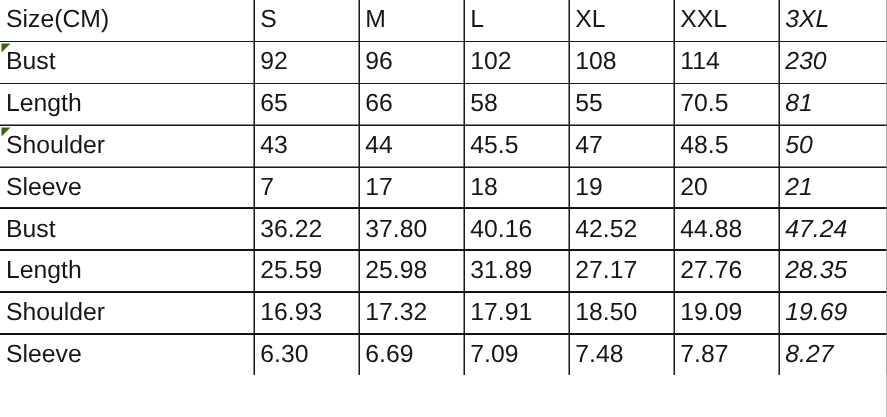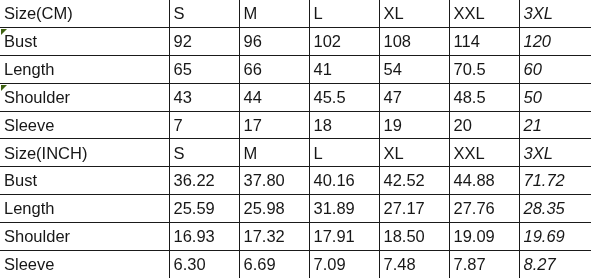--- a/index.html
+++ b/index.html
@@ -95,66 +95,57 @@
         <td class="hdr-cell"><span class="cell-text">XXL</span></td>
         <td class="hdr-cell"><span class="cell-text">3XL</span></td>
       </tr>
       <tr>
         <td class="label-cell"><span class="comment-marker"></span><span class="cell-text">Bust</span></td>
         <td class="value-cell"><span class="cell-text">92</span></td>
         <td class="value-cell"><span class="cell-text">96</span></td>
         <td class="value-cell"><span class="cell-text">102</span></td>
         <td class="value-cell"><span class="cell-text">108</span></td>
         <td class="value-cell"><span class="cell-text">114</span></td>
-        <td class="value-cell"><span class="cell-text">120</span></td>
+        <td class="value-cell"><span class="cell-text">230</span></td>
       </tr>
       <tr>
         <td class="label-cell"><span class="cell-text">Length</span></td>
         <td class="value-cell"><span class="cell-text">65</span></td>
         <td class="value-cell"><span class="cell-text">66</span></td>
-        <td class="value-cell"><span class="cell-text">41</span></td>
-        <td class="value-cell"><span class="cell-text">54</span></td>
+        <td class="value-cell"><span class="cell-text">58</span></td>
+        <td class="value-cell"><span class="cell-text">55</span></td>
         <td class="value-cell"><span class="cell-text">70.5</span></td>
-        <td class="value-cell"><span class="cell-text">60</span></td>
+        <td class="value-cell"><span class="cell-text">81</span></td>
       </tr>
       <tr>
         <td class="label-cell"><span class="comment-marker"></span><span class="cell-text">Shoulder</span></td>
         <td class="value-cell"><span class="cell-text">43</span></td>
         <td class="value-cell"><span class="cell-text">44</span></td>
         <td class="value-cell"><span class="cell-text">45.5</span></td>
         <td class="value-cell"><span class="cell-text">47</span></td>
         <td class="value-cell"><span class="cell-text">48.5</span></td>
         <td class="value-cell"><span class="cell-text">50</span></td>
       </tr>
       <tr>
         <td class="label-cell"><span class="cell-text">Sleeve</span></td>
         <td class="value-cell"><span class="cell-text">7</span></td>
         <td class="value-cell"><span class="cell-text">17</span></td>
         <td class="value-cell"><span class="cell-text">18</span></td>
         <td class="value-cell"><span class="cell-text">19</span></td>
         <td class="value-cell"><span class="cell-text">20</span></td>
         <td class="value-cell"><span class="cell-text">21</span></td>
       </tr>
       <tr>
-        <td class="hdr-cell"><span class="cell-text">Size(INCH)</span></td>
-        <td class="hdr-cell"><span class="cell-text">S</span></td>
-        <td class="hdr-cell"><span class="cell-text">M</span></td>
-        <td class="hdr-cell"><span class="cell-text">L</span></td>
-        <td class="hdr-cell"><span class="cell-text">XL</span></td>
-        <td class="hdr-cell"><span class="cell-text">XXL</span></td>
-        <td class="hdr-cell"><span class="cell-text">3XL</span></td>
-      </tr>
-      <tr>
         <td class="label-cell"><span class="cell-text">Bust</span></td>
         <td class="value-cell"><span class="cell-text">36.22</span></td>
         <td class="value-cell"><span class="cell-text">37.80</span></td>
         <td class="value-cell"><span class="cell-text">40.16</span></td>
         <td class="value-cell"><span class="cell-text">42.52</span></td>
         <td class="value-cell"><span class="cell-text">44.88</span></td>
-        <td class="value-cell"><span class="cell-text">71.72</span></td>
+        <td class="value-cell"><span class="cell-text">47.24</span></td>
       </tr>
       <tr>
         <td class="label-cell"><span class="cell-text">Length</span></td>
         <td class="value-cell"><span class="cell-text">25.59</span></td>
         <td class="value-cell"><span class="cell-text">25.98</span></td>
         <td class="value-cell"><span class="cell-text">31.89</span></td>
         <td class="value-cell"><span class="cell-text">27.17</span></td>
         <td class="value-cell"><span class="cell-text">27.76</span></td>
         <td class="value-cell"><span class="cell-text">28.35</span></td>
       </tr>

